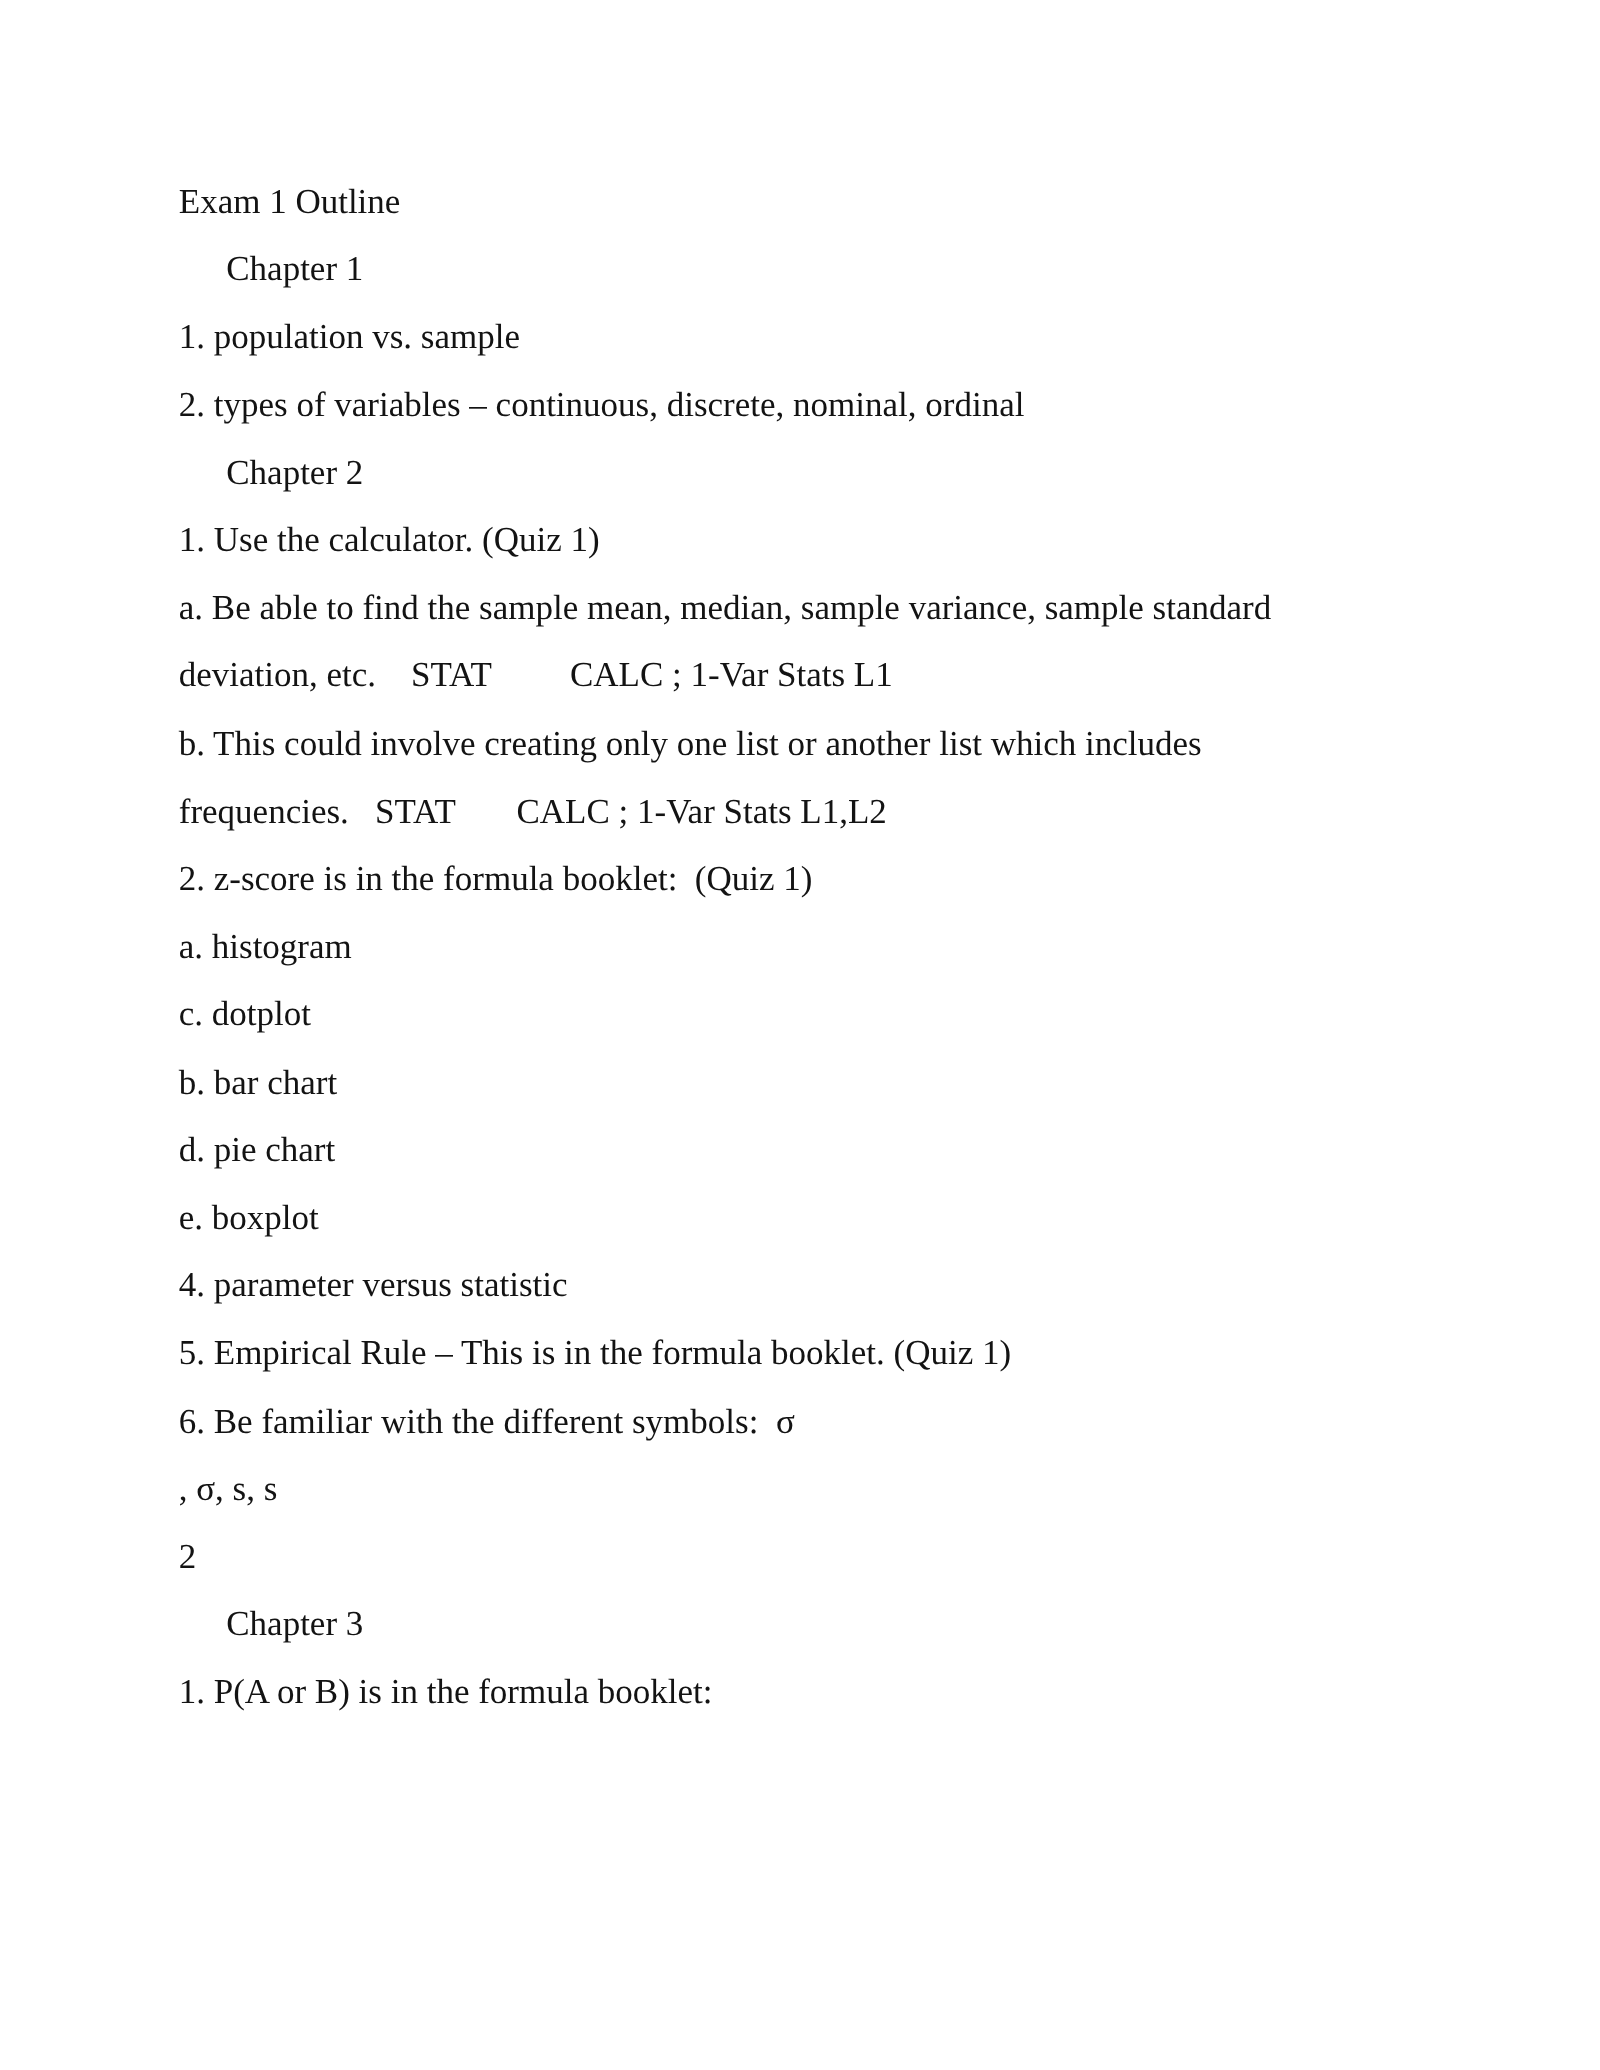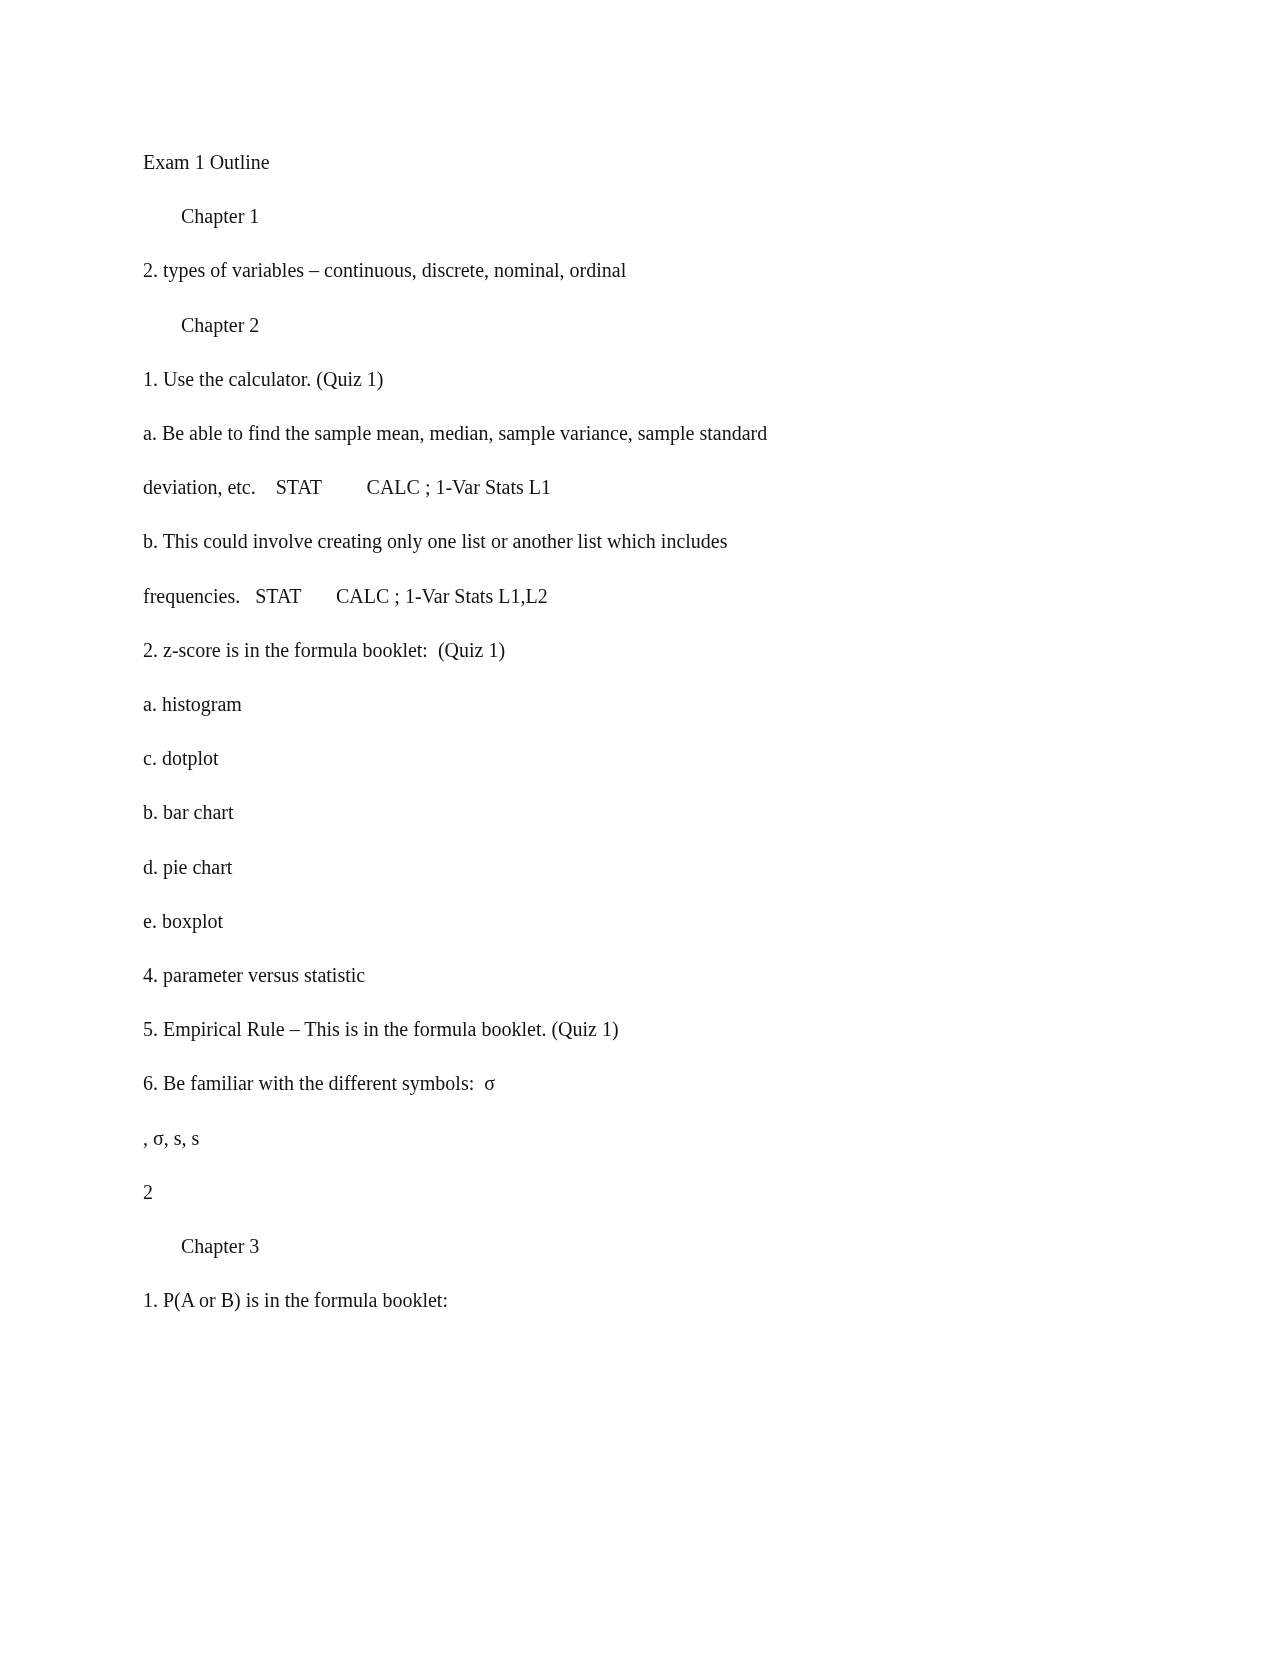--- a/index.html
+++ b/index.html
@@ -21,37 +21,38 @@
   }
   .text-block {
     position: absolute;
     top: 135px;
     left: 0;
     width: 1280px;
   }
   .line {
     margin: 0;
     padding: 0 40px 0 143px;
-    font-size: 20px;
+    font-size: 28px;
     line-height: 54.2px;
     color: #131313;
     white-space: pre;         
     font-kerning: normal;
   }
   .line.indent {
     padding-left: 181px;      
   }
 </style>
 </head>
 <body>
 
 <div class="page">
   <div class="text-block" id="lines">
       <p class="line">Exam 1 Outline</p>
       <p class="line indent">Chapter 1</p>
+      <p class="line">1. population vs. sample</p>
       <p class="line">2. types of variables – continuous, discrete, nominal, ordinal</p>
       <p class="line indent">Chapter 2</p>
       <p class="line">1. Use the calculator. (Quiz 1)</p>
       <p class="line">a. Be able to find the sample mean, median, sample variance, sample standard</p>
       <p class="line">deviation, etc.    STAT         CALC ; 1-Var Stats L1</p>
       <p class="line">b. This could involve creating only one list or another list which includes</p>
       <p class="line">frequencies.   STAT       CALC ; 1-Var Stats L1,L2</p>
       <p class="line">2. z-score is in the formula booklet:  (Quiz 1)</p>
       <p class="line">a. histogram</p>
       <p class="line">c. dotplot</p>

